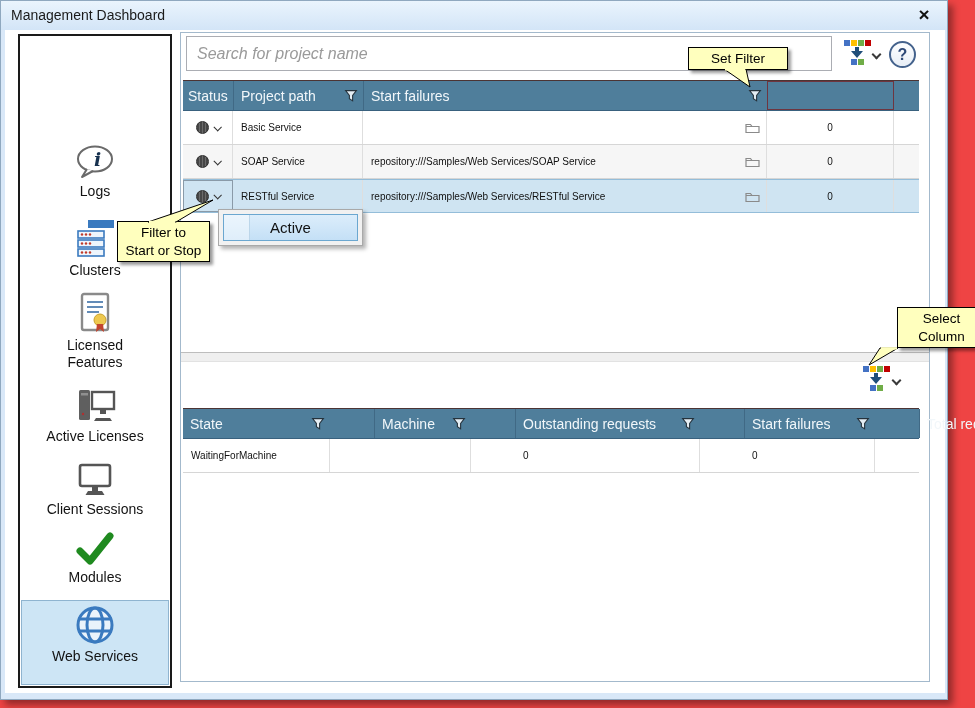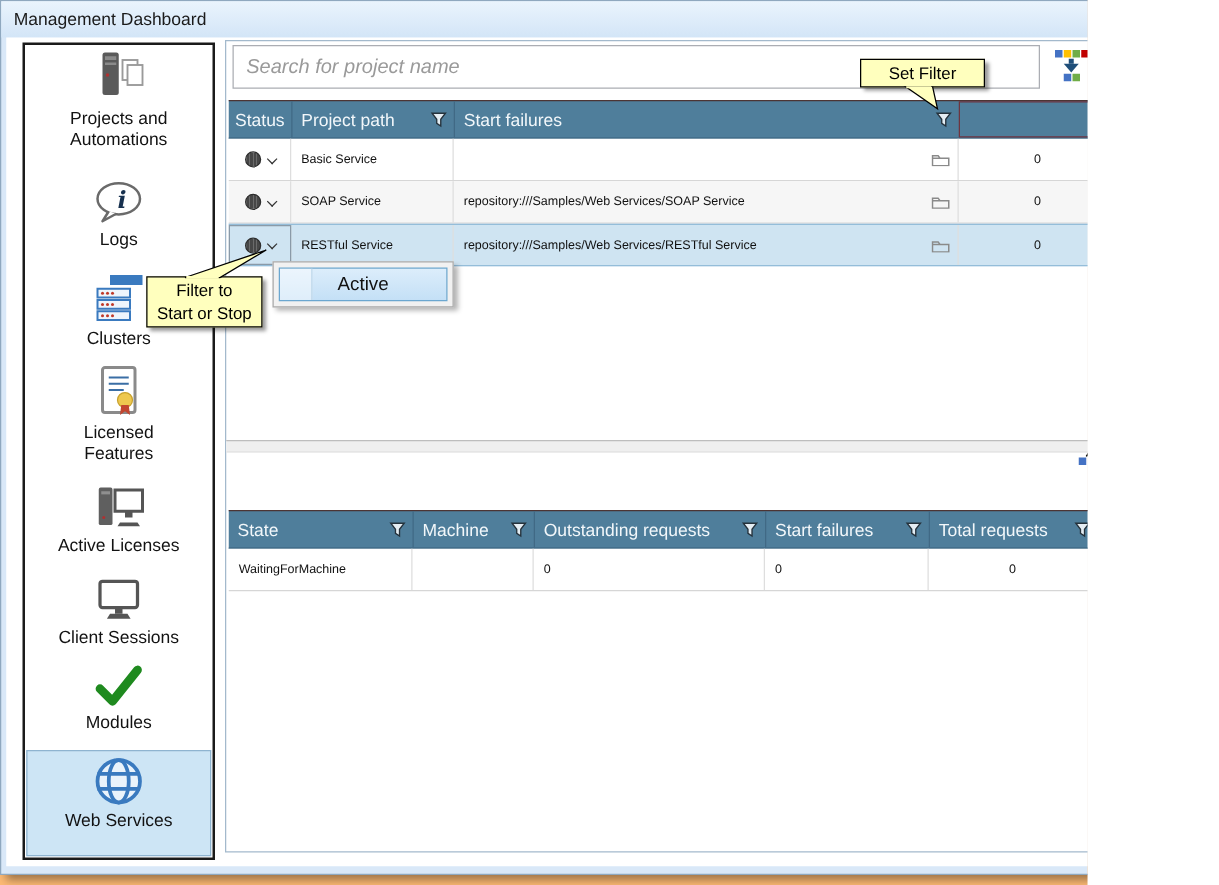--- a/index.html
+++ b/index.html
@@ -1,18 +1,18 @@
 <!DOCTYPE html>
 <html><head>
 <meta charset="utf-8">
 <style>
   * { margin:0; padding:0; box-sizing:border-box; }
   html,body { background:#ffffff; }
   body { font-family:"Liberation Sans", sans-serif; }
-  #stage { position:relative; width:870px; height:708px; overflow:hidden; background:#fdba74; }
+  #stage { position:relative; width:975px; height:708px; overflow:hidden; background:#ef4444; }
 
   
   .window { position:absolute; left:0; top:0; width:948px; height:700px;
             background:#d9e8f8; border:1px solid #8fa8bf;
             box-shadow:5px 5px 7px rgba(0,0,0,0.38); }
   .titlebar { position:absolute; left:0; top:0; width:100%; height:29px;
               background:linear-gradient(#eaf4fd,#d3e5f7); }
   .title { position:absolute; left:10px; top:6px; font-size:14px; color:#1a1a1a; }
   .close-btn { position:absolute; right:12px; top:3px; width:22px; height:22px;
                font-size:19px; font-weight:bold; color:#111; text-align:center;
@@ -61,21 +61,21 @@
   .trow { position:absolute; left:183px; width:736px; height:34px; display:grid;
           background:#ffffff; border-bottom:1px solid #d6d6d6; }
   .trow.alt { background:#f6f6f6; }
   .trow.sel { background:#cfe4f2; border-top:1px solid #94bdd9; border-bottom:1px solid #94bdd9; }
   .td { display:flex; align-items:center; font-size:10px; color:#111;
         padding:0 6px 0 8px; border-right:1px solid #dedede; overflow:hidden; white-space:nowrap; }
   .td:last-child { border-right:none; }
   .td.center { justify-content:center; padding:0; }
   .cellfocus { outline:1px solid #8a9aa8; outline-offset:-1px; }
   .t1 { grid-template-columns:50px 130px 404px 127px 25px; }
-  .t2 { grid-template-columns:147px 97px 185px 131px 135px 41px; }
+  .t2 { grid-template-columns:147px 97px 185px 131px 135px 41px;gap:44px; }
 
   .orb { display:inline-block; width:13px; height:13px; border-radius:50%;
          border:1px solid #2e2e2e;
          background:repeating-linear-gradient(90deg,#474747 0 2px,#6b6b6b 2px 3px); }
   .orb-chev { margin-left:5px; width:6px; height:6px; border-right:1.5px solid #333;
               border-bottom:1.5px solid #333; transform:rotate(45deg) translateY(-1px);
               display:inline-block; }
 
   .divider { position:absolute; left:181px; top:352px; width:748px; height:10px;
              background:#efefef; border-top:1px solid #bdbdbd; border-bottom:1px solid #e2e2e2; }
@@ -105,31 +105,20 @@
     <div class="titlebar">
       <span class="title">Management Dashboard</span>
       <span class="close-btn">×</span>
     </div>
     <div class="content"></div>
   </div>
 
   <div class="sidebar"></div>
   <div class="nav-selected"></div>
 
-  <div class="nav-item" style="top:40px">
-    <svg class="nav-icon" width="46" height="44" viewBox="0 0 46 44">
-      <rect x="10" y="2" width="13" height="34" rx="2" fill="#5a5a5a"></rect>
-      <rect x="12" y="5" width="9" height="3" fill="#8a8a8a"></rect>
-      <rect x="12" y="10" width="9" height="2" fill="#8a8a8a"></rect>
-      <circle cx="14" cy="20" r="1.4" fill="#b03030"></circle>
-      <rect x="26" y="8" width="12" height="16" fill="#ffffff" stroke="#9a9a9a" stroke-width="1.5"></rect>
-      <rect x="30" y="12" width="12" height="16" fill="#ffffff" stroke="#9a9a9a" stroke-width="1.5"></rect>
-    </svg>
-    <div class="nav-label">Projects and Automations</div>
-  </div>
 
   <div class="nav-item" style="top:143px">
     <svg class="nav-icon" width="44" height="38" viewBox="0 0 44 38">
       <ellipse cx="22" cy="16" rx="17" ry="12.5" fill="#ffffff" stroke="#6a6a6a" stroke-width="2"></ellipse>
       <path d="M14 26 L9 34 L20 28" fill="#ffffff" stroke="#6a6a6a" stroke-width="2" stroke-linejoin="round"></path>
       <text x="21" y="23" font-size="19" font-style="italic" font-family="DejaVu Serif, serif" fill="#17314f" font-weight="bold">i</text>
     </svg>
     <div class="nav-label">Logs</div>
   </div>
 

